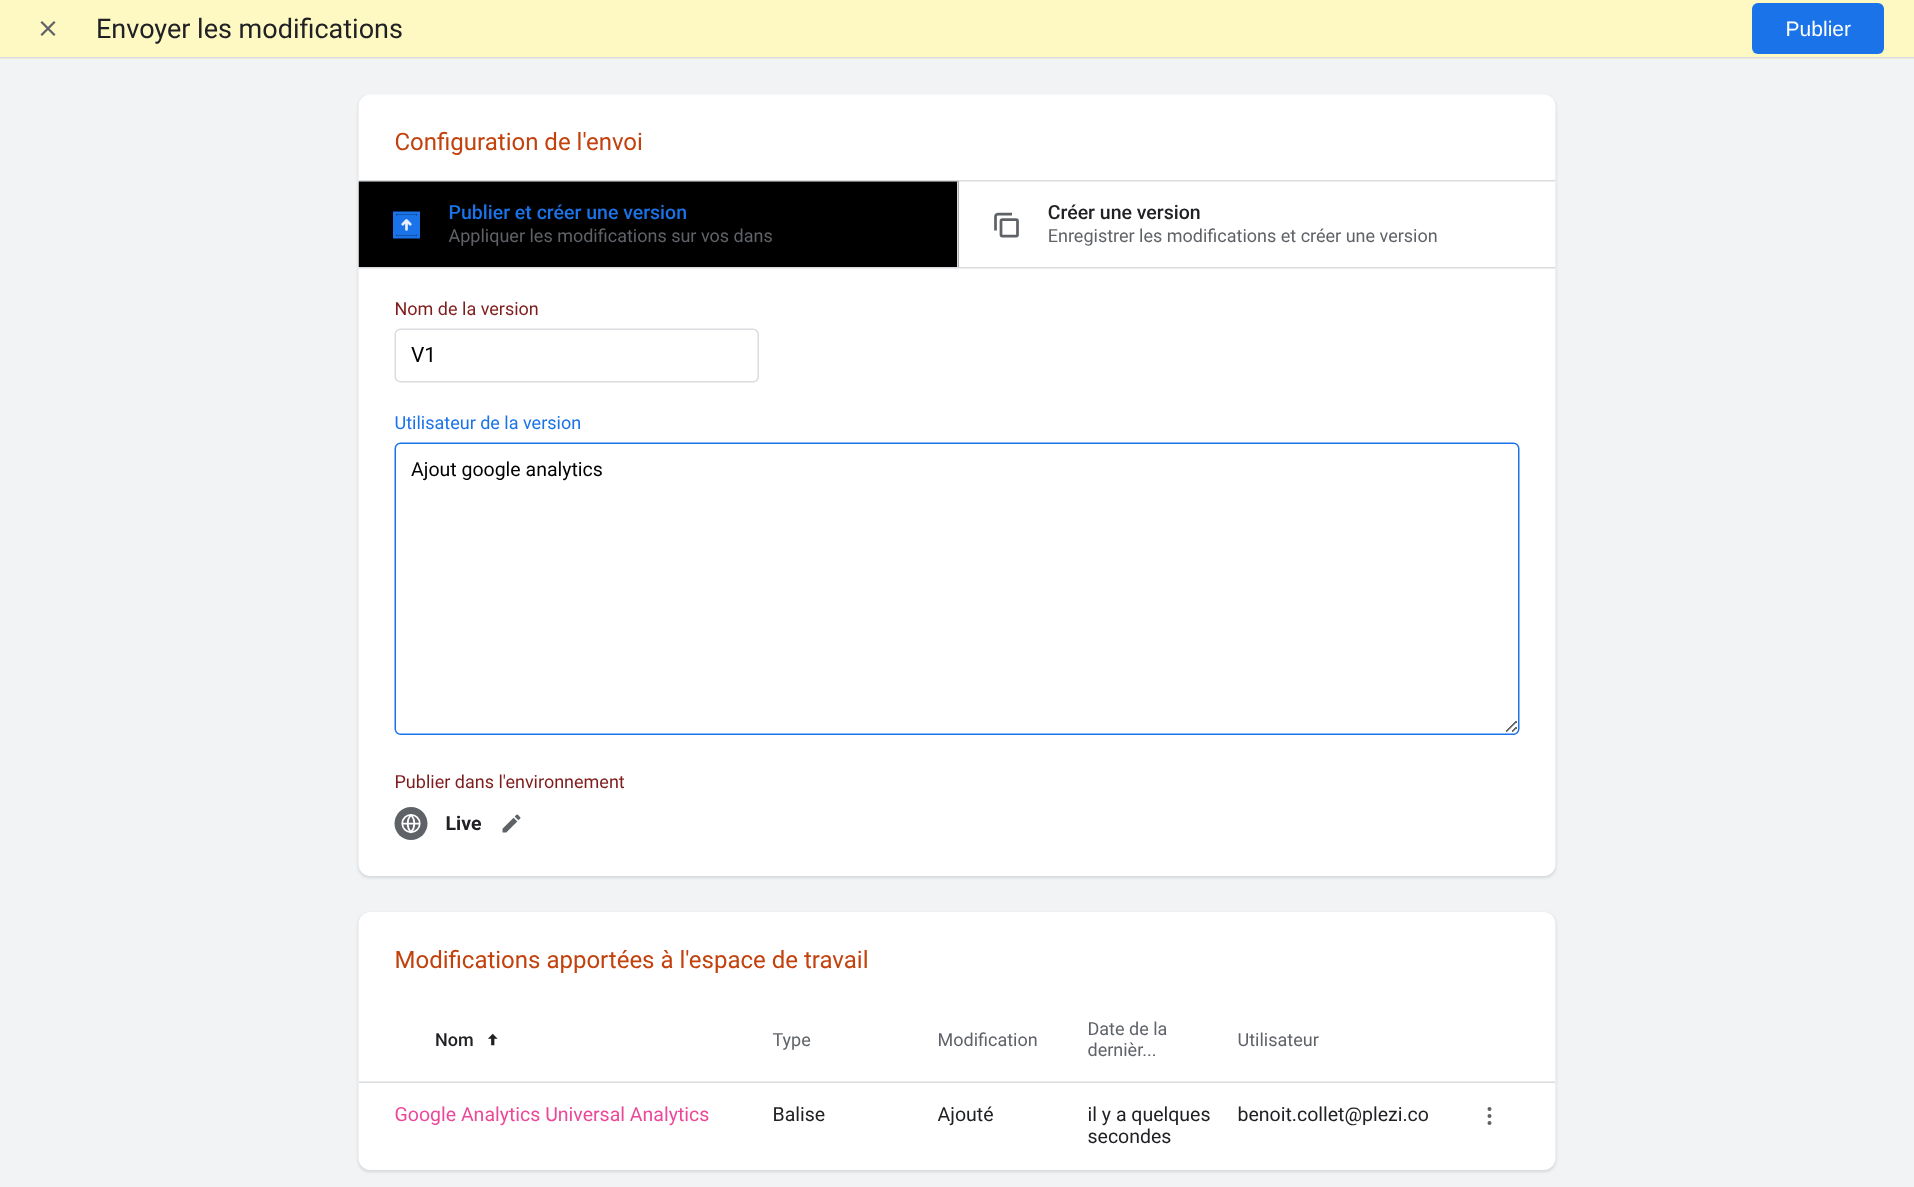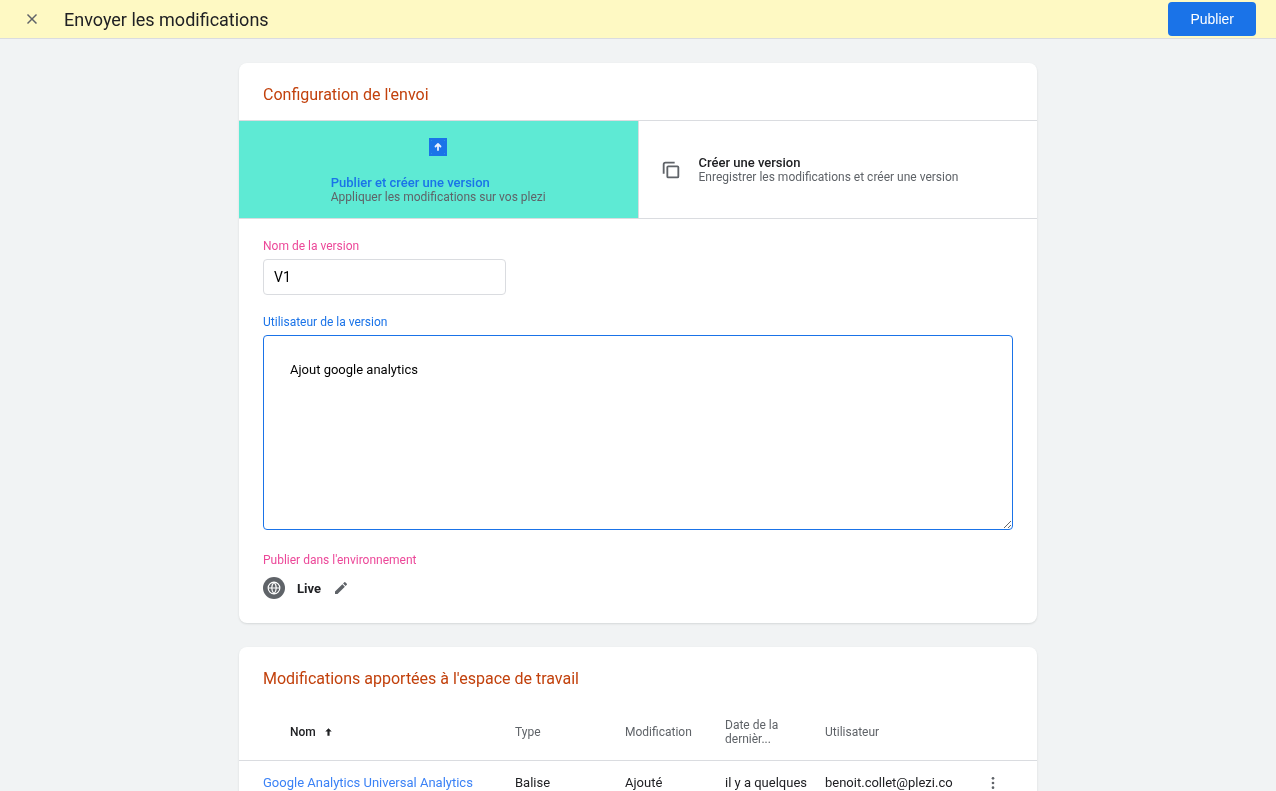--- a/index.html
+++ b/index.html
@@ -64,22 +64,21 @@
 }
 .tab {
   flex: 1;
   display: flex;
   align-items: center;
   padding: 14px 20px;
   cursor: pointer;
   gap: 16px;
 }
 .tab.active {
-  background: #5eead4;
-  flex-direction: column;
+  background: #000000;
 }
 .tab:not(:last-child) {
   border-right: 1px solid #dadce0;
 }
 .tab-icon {
   width: 24px; height: 24px;
   display:flex; align-items:center; justify-content:center;
 }
 .tab.active .tab-icon { color: #1a73e8; }
 .tab:not(.active) .tab-icon { color: #5f6368; }
@@ -90,40 +89,40 @@
 .tab.active .tab-text-main { color: #1a73e8; }
 .tab-text-sub {
   font-size: 12px;
   color: #5f6368;
 }
 .form-body {
   padding: 20px 24px 24px;
 }
 .field-label {
   font-size: 12px;
-  color: #ec4899;
+  color: #7f1d1d;
   margin-bottom: 6px;
   display: block;
 }
 .field-label.focused { color: #1a73e8; }
 .text-input {
   width: 243px;
   padding: 9px 10px;
   border: 1px solid #dadce0;
   border-radius: 4px;
   font-size: 14px;
   font-family: inherit;
 }
 .textarea-wrap {
   margin-top: 20px;
 }
 .textarea {
   width: 100%;
   height: 195px;
-  padding: 26px;
+  padding: 10px;
   border: 1px solid #1a73e8;
   border-radius: 4px;
   font-size: 13px;
   font-family: inherit;
   resize: vertical;
 }
 .env-section { margin-top: 20px; }
 .env-row {
   display: flex;
   align-items: center;
@@ -162,21 +161,21 @@
   padding-left: 27px;
 }
 .table-row {
   display: flex;
   padding: 14px 24px;
   border-bottom: 1px solid #e8eaed;
   font-size: 13px;
   align-items: flex-start;
 }
 .table-row:last-child { border-bottom: none; }
-.link { color: #3b82f6; cursor: pointer; }
+.link { color: #ec4899; cursor: pointer; }
 .more-icon {
   color: #5f6368;
   cursor: pointer;
   display:flex; align-items:center; justify-content:center;
 }
 svg { display: block; }
 </style>
 </head>
 <body>
 
@@ -201,21 +200,21 @@
         <div class="tab-icon">
           <svg width="24" height="24" viewBox="0 0 24 24" fill="currentColor">
               <path d="M4 4h16v16H4z" fill="none" stroke="currentColor" stroke-width="2"></path>
               <path d="M12 16V9m0 0l-3 3m3-3l3 3" stroke="#fff" stroke-width="2" fill="none"></path>
               <rect x="5" y="5" width="14" height="14" rx="1" fill="currentColor"></rect>
               <path d="M12 15V9m0 0l-2.5 2.5M12 9l2.5 2.5" stroke="#e8f0fe" stroke-width="1.8" fill="none" stroke-linecap="round"></path>
             </svg>
         </div>
         <div>
           <div class="tab-text-main">Publier et créer une version</div>
-          <div class="tab-text-sub">Appliquer les modifications sur vos plezi</div>
+          <div class="tab-text-sub">Appliquer les modifications sur vos dans</div>
         </div>
       </div>
       <div class="tab">
         <div class="tab-icon">
           <svg width="22" height="22" viewBox="0 0 24 24" fill="none" stroke="currentColor" stroke-width="2">
               <rect x="8" y="8" width="12" height="12" rx="1"></rect>
               <path d="M4 16V6a2 2 0 0 1 2-2h10"></path>
             </svg>
         </div>
         <div>

